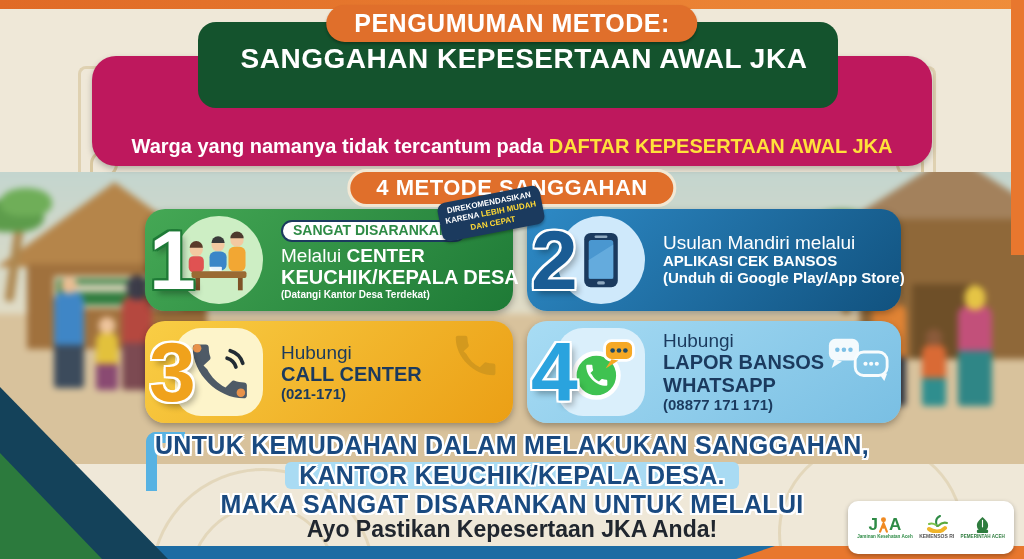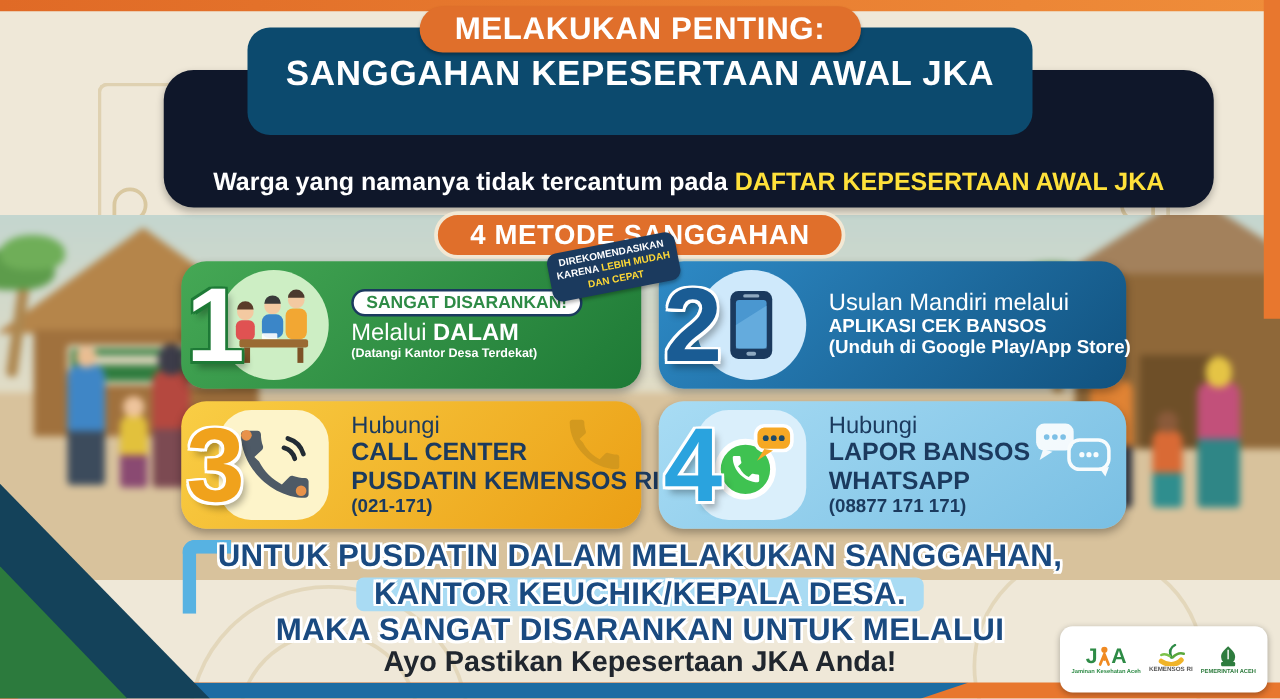--- a/index.html
+++ b/index.html
@@ -36,24 +36,24 @@
   .bar-blue{position:absolute;left:0;bottom:0;width:775px;height:13px;background:#1c6ca3;
             clip-path:polygon(0 0,100% 0,95% 100%,0 100%);z-index:3;}
   .tri-navy{position:absolute;left:0;bottom:0;width:168px;height:172px;background:#14425a;
             clip-path:polygon(0 0,100% 100%,0 100%);z-index:4;}
   .ribbon-orange{position:absolute;left:-60px;bottom:-4px;width:300px;height:44px;background:#e8772e;
             border-radius:40px;transform:rotate(33deg);transform-origin:left bottom;z-index:4;}
   .tri-green{position:absolute;left:0;bottom:0;width:102px;height:106px;background:#2c7a3d;
             clip-path:polygon(0 0,100% 100%,0 100%);z-index:4;}
 
   
-  .intro-panel{position:absolute;left:92px;top:56px;width:840px;height:110px;background:#0f172a;
-               border-radius:24px;z-index:4;box-shadow:0 3px 6px rgba(0,0,0,.25);margin-left:39px;}
-  .title-panel{position:absolute;left:198px;top:22px;width:628px;height:86px;background:#0c4a6e;
-               border-radius:18px;z-index:5;text-align:center;}
+  .intro-panel{position:absolute;left:92px;top:56px;width:840px;height:110px;background:#be185d;
+               border-radius:24px;z-index:4;box-shadow:0 3px 6px rgba(0,0,0,.25);}
+  .title-panel{position:absolute;left:198px;top:22px;width:628px;height:86px;background:#14532d;
+               border-radius:18px;z-index:5;text-align:center;padding-left:12px;}
   .title-panel .t1{margin-top:21px;font-size:28px;font-weight:bold;color:#fff;letter-spacing:.5px;}
   .title-panel .t2{font-size:19px;font-weight:bold;color:#fff;margin-top:1px;}
   .announce-pill{position:absolute;left:50%;top:5px;transform:translateX(-50%);z-index:6;
                  background:#e06f2b;color:#fff;font-size:25px;font-weight:bold;letter-spacing:.5px;
                  padding:4px 28px;border-radius:24px;white-space:nowrap;box-shadow:0 2px 3px rgba(0,0,0,.3);}
   .intro-text{position:absolute;left:0;right:0;bottom:7px;text-align:center;color:#fff;
               font-size:20px;font-weight:bold;line-height:1.32;z-index:5;}
   .hl{color:#ffe13a;}
 
   .methods-pill{position:absolute;left:50%;top:169px;transform:translateX(-50%);z-index:5;
@@ -180,21 +180,21 @@
     <div class="intro-text">
       <div>
         <span>Warga yang namanya tidak tercantum pada</span>
         <span class="hl">DAFTAR KEPESERTAAN AWAL JKA</span>
       </div>
     </div>
   </div>
   <div class="title-panel">
     <div class="t1">SANGGAHAN KEPESERTAAN AWAL JKA</div>
   </div>
-  <div class="announce-pill">MELAKUKAN PENTING:</div>
+  <div class="announce-pill">PENGUMUMAN METODE:</div>
 
   <div class="methods-pill">4 METODE SANGGAHAN</div>
 
   <div class="cards">
 
     <div class="card card1">
       <div class="num">1</div>
       <div class="icon-wrap">
         <svg viewBox="0 0 76 76" width="72" height="72">
           <circle cx="57" cy="17" r="7" fill="#f3c9a1"></circle>
@@ -207,21 +207,22 @@
             <path d="M7 25a7 7 0 0 1 14 0z" fill="#5a3b2a"></path>
           <rect x="6" y="34" width="16" height="17" rx="5" fill="#e05252"></rect>
           <rect x="28" y="45" width="13" height="5" rx="1" fill="#fff" opacity=".9"></rect>
           <rect x="9" y="50" width="58" height="7" rx="2" fill="#9a6a33"></rect>
           <rect x="13" y="57" width="5" height="13" fill="#7d5226"></rect>
           <rect x="58" y="57" width="5" height="13" fill="#7d5226"></rect>
         </svg>
       </div>
       <div class="card-text">
         <div><span class="tag-pill">SANGAT DISARANKAN!</span></div>
-        <div class="ln"><span>Melalui</span> <b>DALAM</b></div>
+        <div class="ln"><span>Melalui</span> <b>CENTER</b></div>
+        <div class="ln-b">KEUCHIK/KEPALA DESA</div>
         <div class="ln-s">(Datangi Kantor Desa Terdekat)</div>
       </div>
       <div class="ribbon">
         <div><span>DIREKOMENDASIKAN</span></div>
         <div><span>KARENA</span> <span class="yel">LEBIH MUDAH</span></div>
         <div><span class="yel">DAN CEPAT</span></div>
       </div>
     </div>
 
     <div class="card card2 c2">
@@ -249,21 +250,20 @@
           <path d="M33 7c5 1.5 8.5 5 10 10" stroke="#222b33" stroke-width="3" fill="none" stroke-linecap="round"></path>
           <path d="M30.5 13c3.5 1 6 3.5 7 7" stroke="#222b33" stroke-width="3" fill="none" stroke-linecap="round"></path>
           <path d="M14.6 21.8c3.2 6.3 8.3 11.4 14.6 14.6l4.9-4.9c.6-.6 1.5-.8 2.3-.5 2.4.8 5 1.3 7.6 1.3 1.3 0 2.3 1 2.3 2.3v8.1c0 1.3-1 2.3-2.3 2.3C22.7 45 3 25.3 3 4.3 3 3 4 2 5.3 2h8.2c1.3 0 2.3 1 2.3 2.3 0 2.7.4 5.2 1.3 7.6.2.8.1 1.6-.5 2.3l-5 4.6z" fill="#4e5a66"></path>
           <circle cx="6.5" cy="5" r="3.4" fill="#e8924a"></circle>
           <circle cx="41.5" cy="40.5" r="3.4" fill="#e8924a"></circle>
         </svg>
       </div>
       <div class="card-text">
         <div class="ln">Hubungi</div>
         <div class="ln-b">CALL CENTER</div>
-        <div class="ln-b">PUSDATIN KEMENSOS RI</div>
         <div class="ln-n">(021-171)</div>
       </div>
       <div class="wm-phone">
         <svg viewBox="0 0 48 48" width="44" height="44">
           <path d="M14.6 21.8c3.2 6.3 8.3 11.4 14.6 14.6l4.9-4.9c.6-.6 1.5-.8 2.3-.5 2.4.8 5 1.3 7.6 1.3 1.3 0 2.3 1 2.3 2.3v8.1c0 1.3-1 2.3-2.3 2.3C22.7 45 3 25.3 3 4.3 3 3 4 2 5.3 2h8.2c1.3 0 2.3 1 2.3 2.3 0 2.7.4 5.2 1.3 7.6.2.8.1 1.6-.5 2.3l-5 4.6z" fill="#cf961e"></path>
         </svg>
       </div>
     </div>
 
     <div class="card card4 c34">
@@ -297,21 +297,21 @@
             <circle cx="47" cy="29.5" r="2.2" fill="#fff"></circle>
             <circle cx="53" cy="29.5" r="2.2" fill="#fff"></circle>
           <path d="M56 41l5 7 3-8z" fill="#fff"></path>
         </svg>
       </div>
     </div>
   </div>
 
   <div class="quote-bracket"></div>
   <div class="statement">
-    <div class="st-line">UNTUK PUSDATIN DALAM MELAKUKAN SANGGAHAN,</div>
+    <div class="st-line">UNTUK KEMUDAHAN DALAM MELAKUKAN SANGGAHAN,</div>
     <div class="st-line"><span class="hl-band">KANTOR KEUCHIK/KEPALA DESA.</span></div>
     <div class="st-line">MAKA SANGAT DISARANKAN UNTUK MELALUI</div>
   </div>
   <div class="cta">Ayo Pastikan Kepesertaan JKA Anda!</div>
 
   <div class="logo-panel">
     <div class="logo">
       <div class="jka-row">
         <span class="g">J</span>
         <svg viewBox="0 0 12 18" width="11" height="16">

